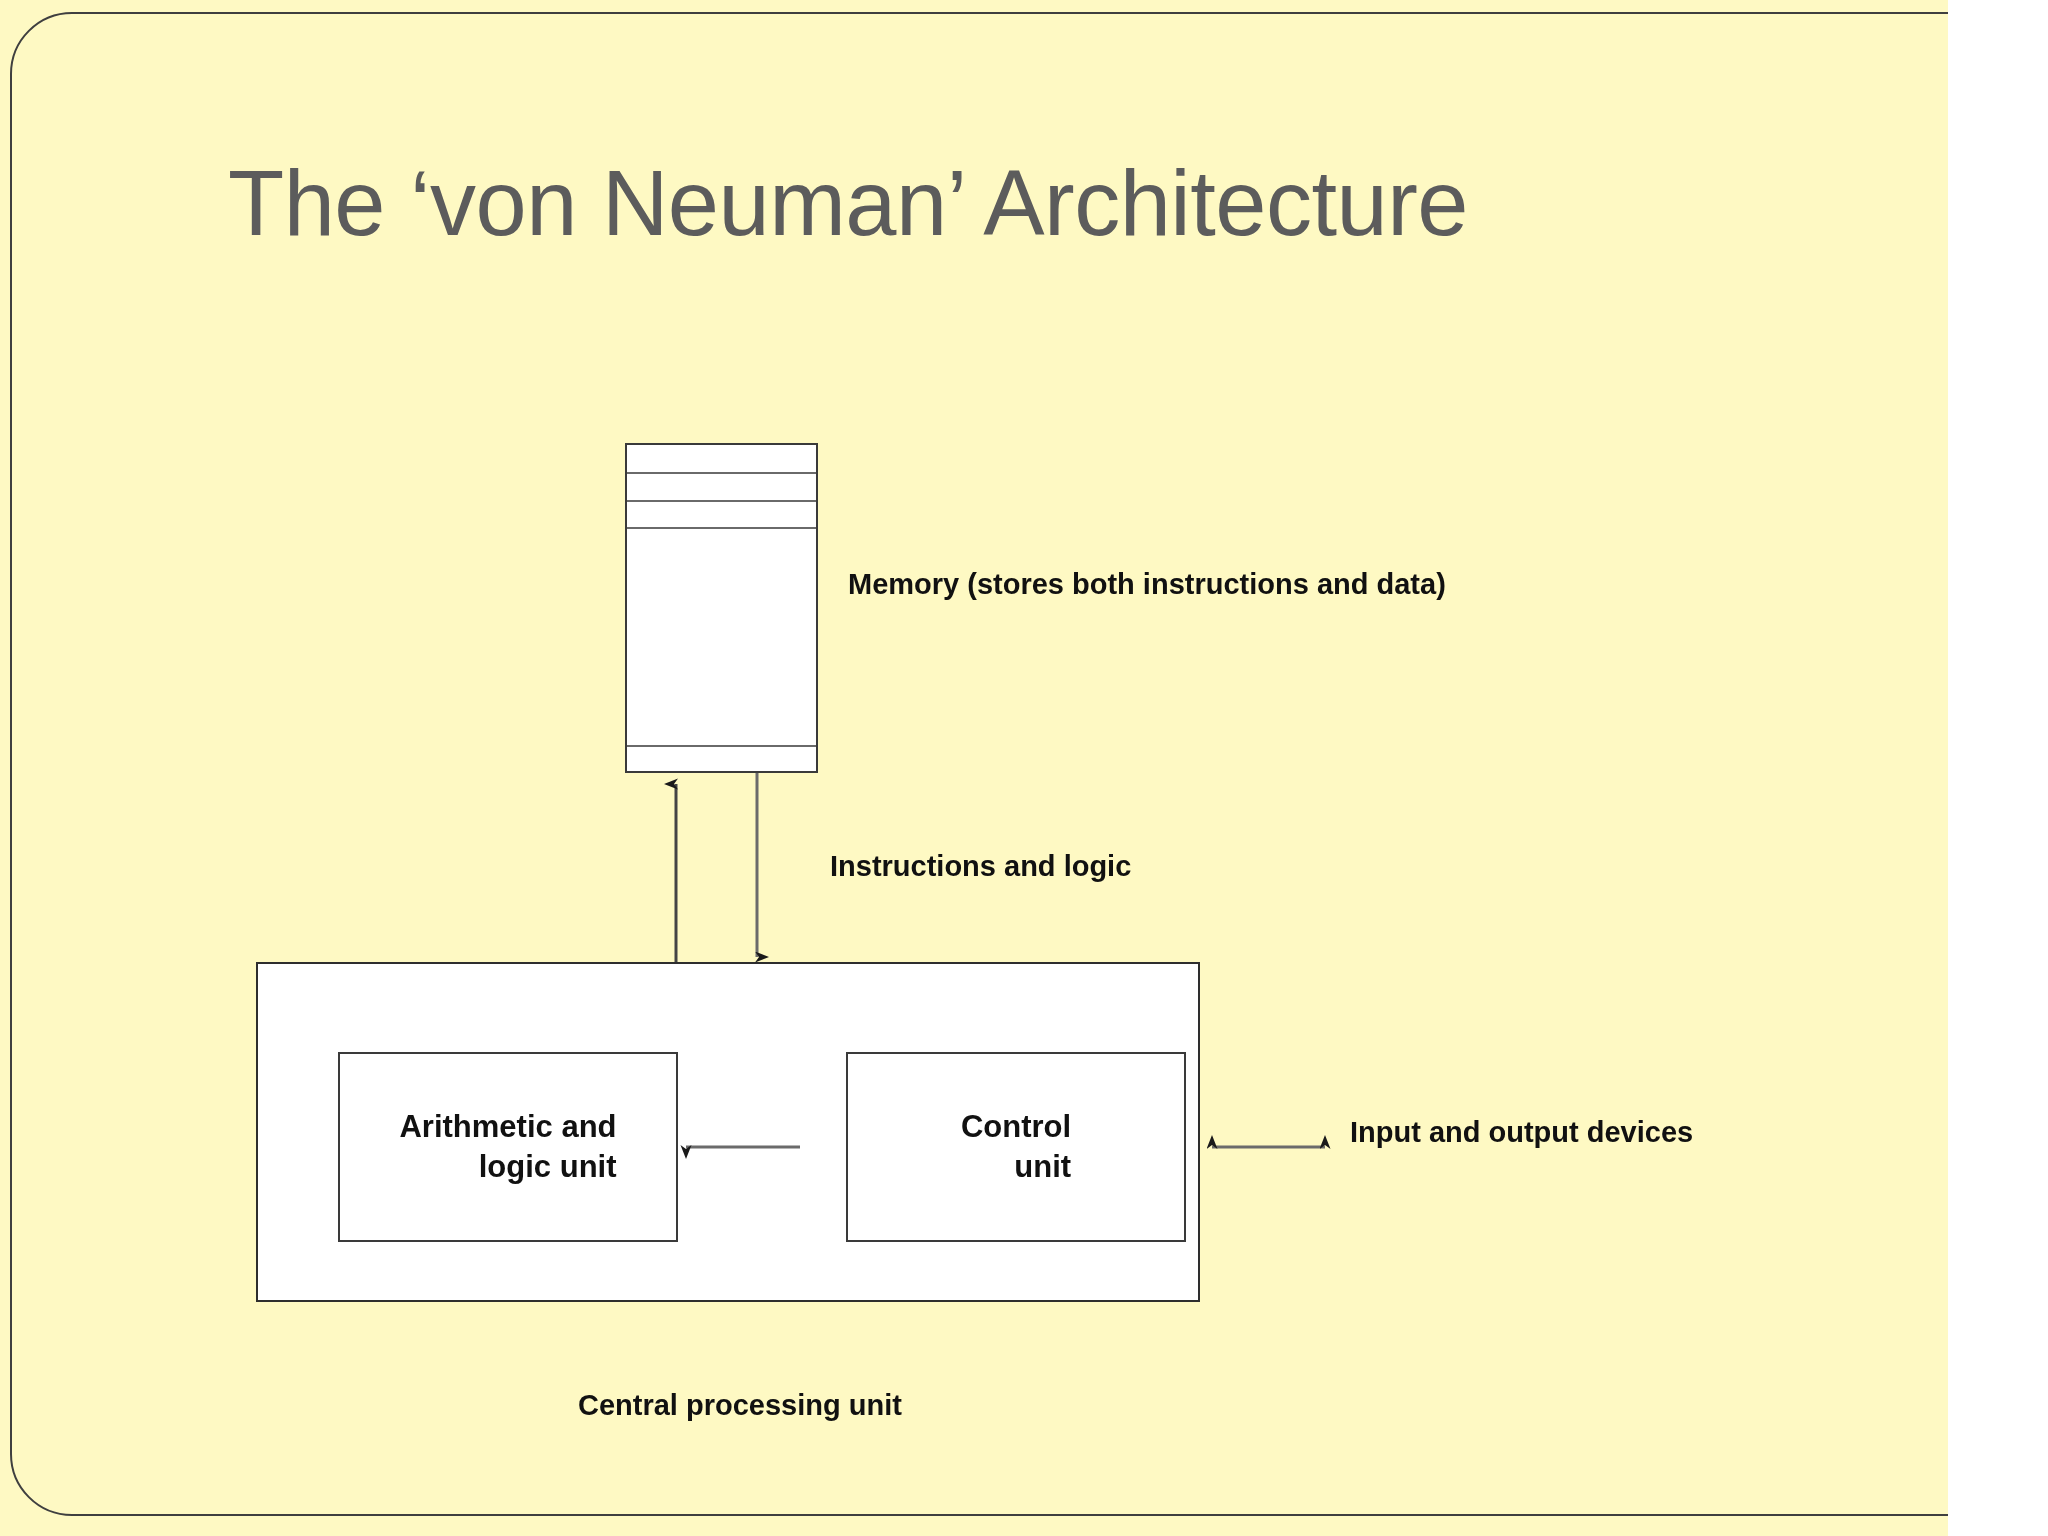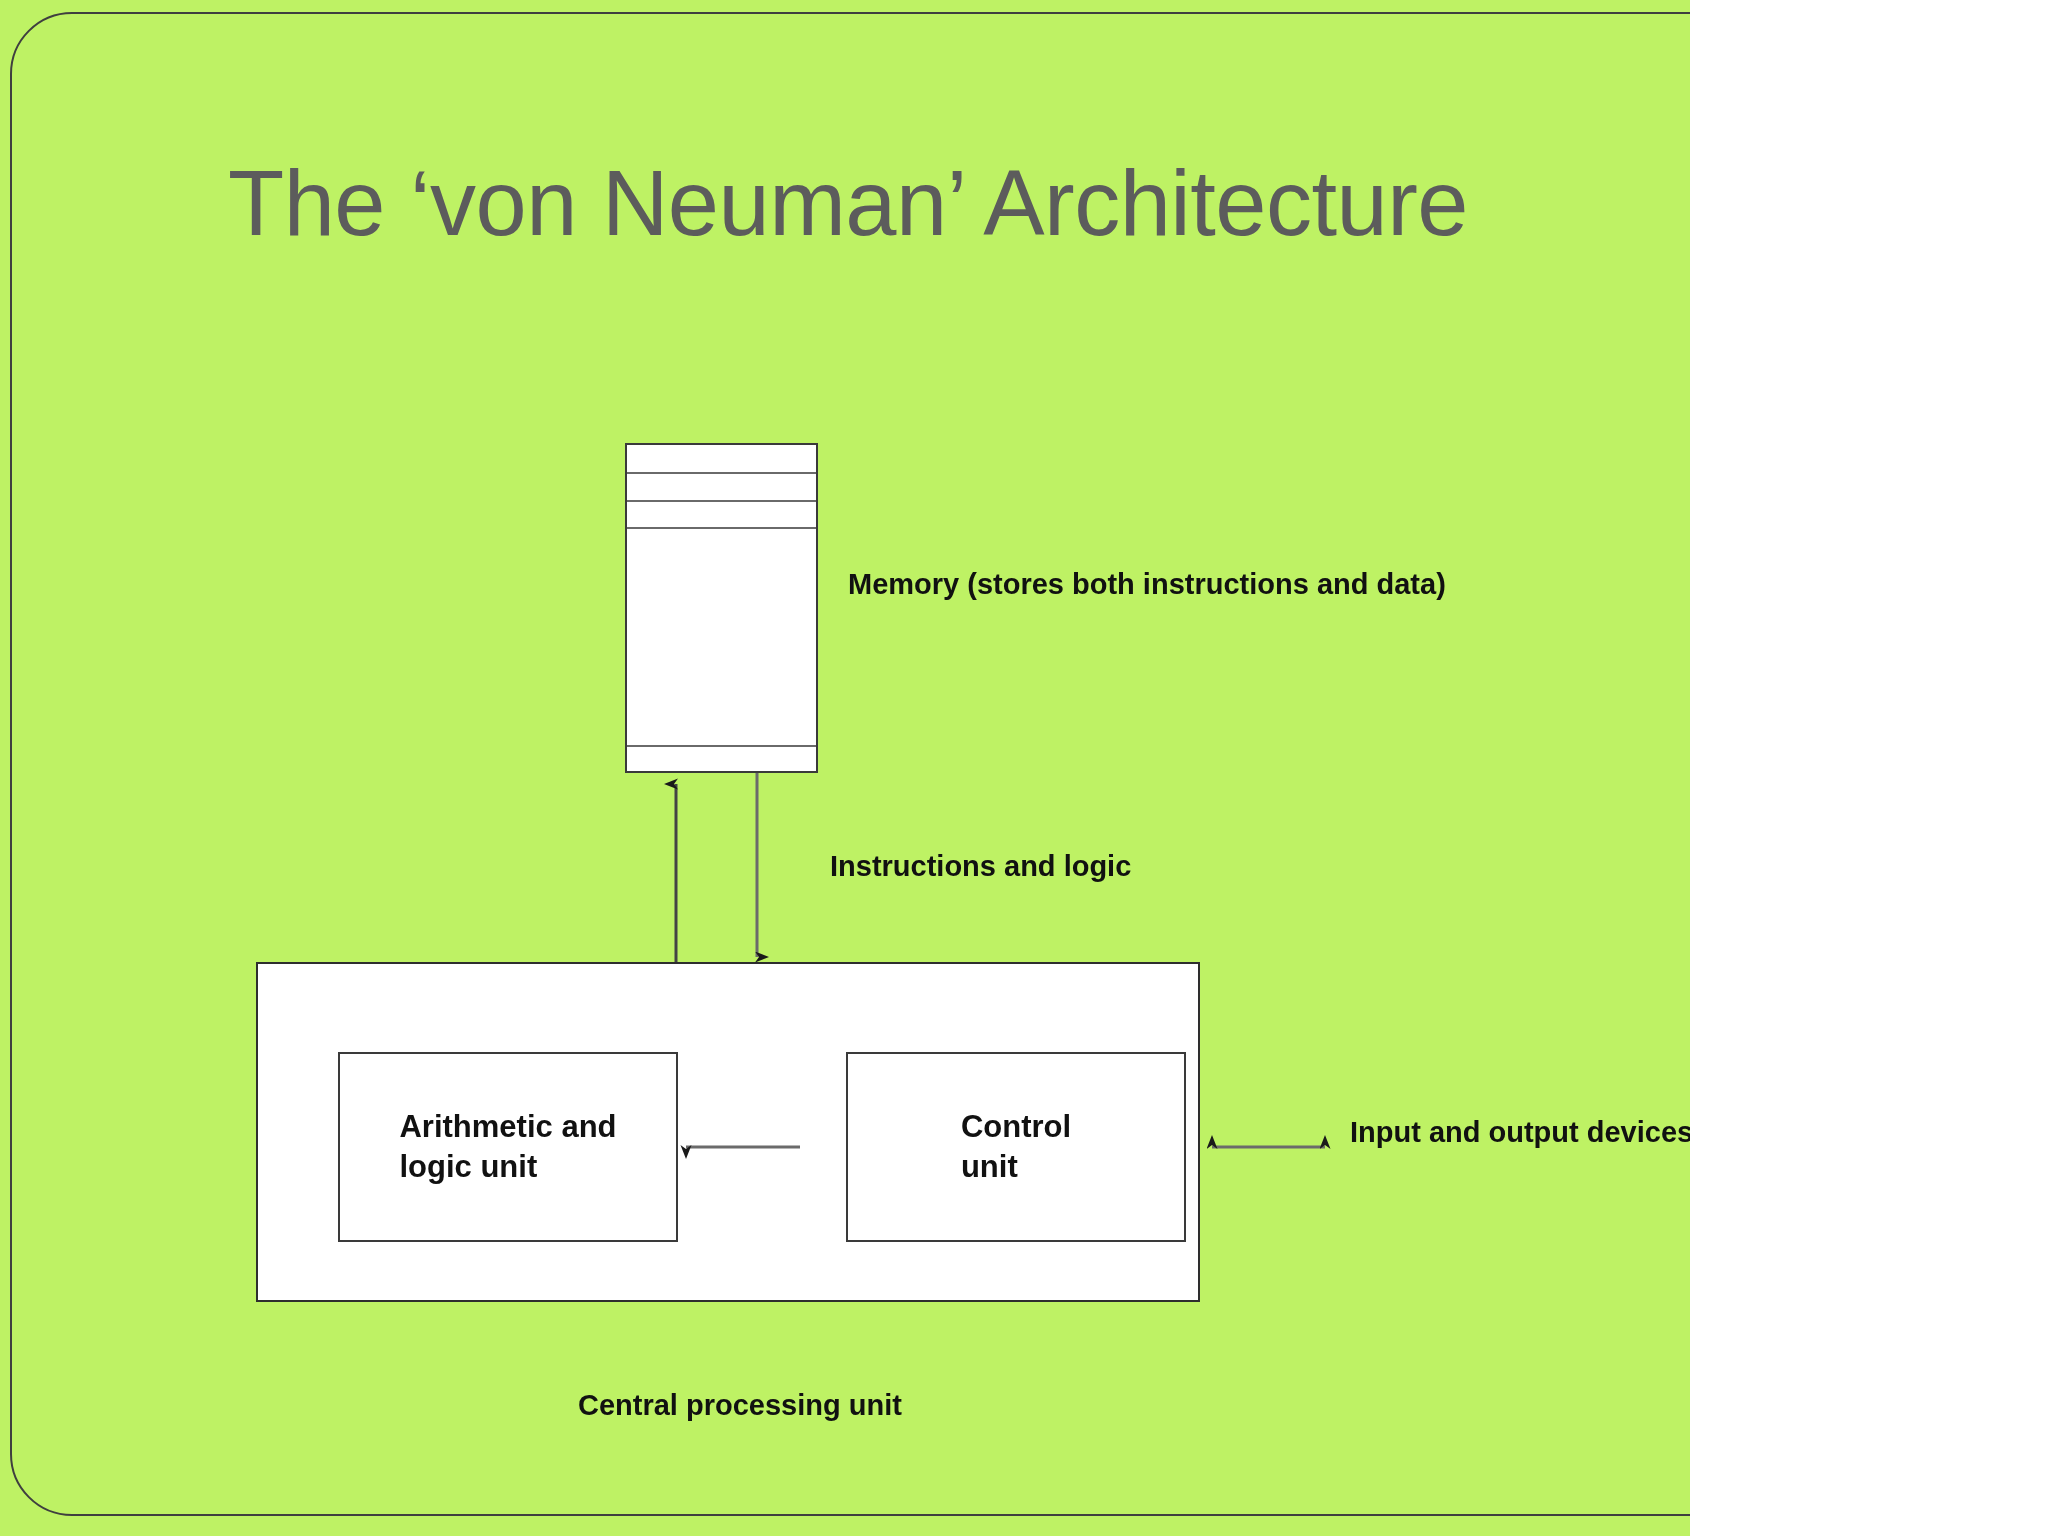--- a/index.html
+++ b/index.html
@@ -2,23 +2,23 @@
 <html><head>
 <meta charset="utf-8">
 <style>
   html, body {
     margin: 0;
     padding: 0;
     background: #ffffff;
   }
   #slide {
     position: relative;
-    width: 1690px;
+    width: 1948px;
     height: 1536px;
-    background: #bef264;
+    background: #fef9c3;
     overflow: hidden;
     font-family: "Liberation Sans", sans-serif;
   }
 
   
   #slide-frame {
     position: absolute;
     left: 10px;
     top: 12px;
     width: 2016px;
@@ -105,21 +105,21 @@
 
   
   .unit-box {
     position: absolute;
     border: 2px solid #3a3a3a;
     box-sizing: border-box;
     background: #ffffff;
     display: flex;
     align-items: center;
     justify-content: center;
-    text-align: left;
+    text-align: right;
   }
   #alu-box {
     left: 338px;
     top: 1052px;
     width: 340px;
     height: 190px;
   }
   #control-box {
     left: 846px;
     top: 1052px;

